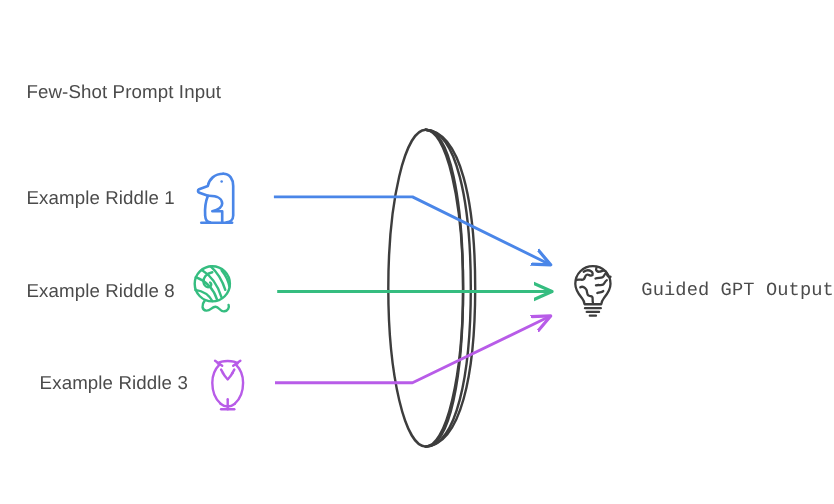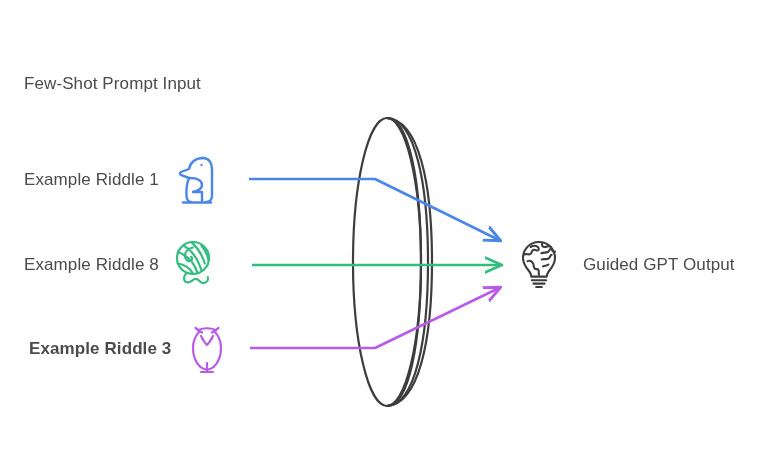--- a/index.html
+++ b/index.html
@@ -54,29 +54,30 @@
     width: 52px;
     height: 60px;
     margin-left: 10px;
     display: flex;
     align-items: center;
     justify-content: center;
   }
 
   #row-1 { left: 24px; top: 148px; justify-content: flex-end; }
   #row-2 { left: 24px; top: 233px; }
-  #row-3 { left: 29px; top: 317px; font-weight: bold; }
+  #row-3 { left: 36px; top: 317px; }
 
   
   #output-group {
     left: 515px;
     top: 233px;
     display: flex;
     align-items: center;
     height: 64px;
+    font-family: Liberation Mono, monospace;
   }
   #output-icon {
     width: 48px;
     height: 56px;
     display: flex;
     align-items: center;
     justify-content: center;
   }
   #output-label {
     margin-left: 20px;

